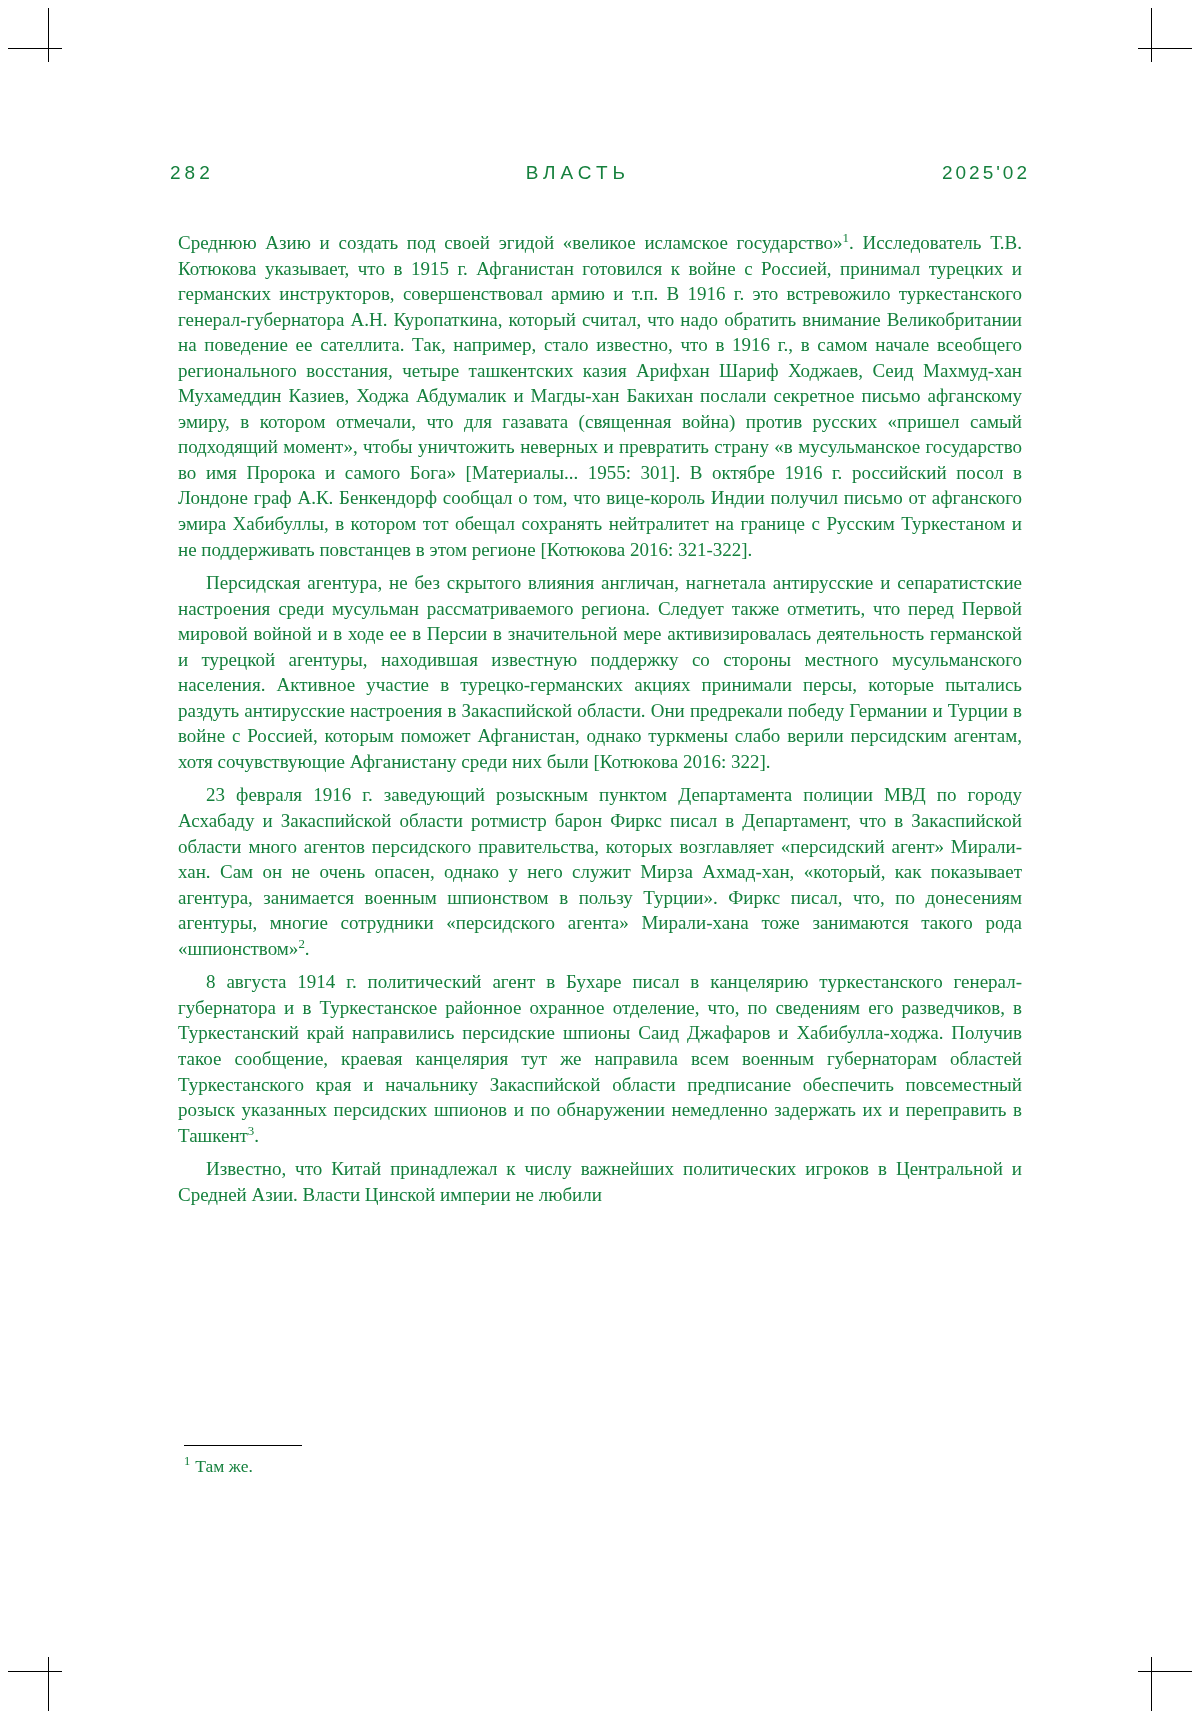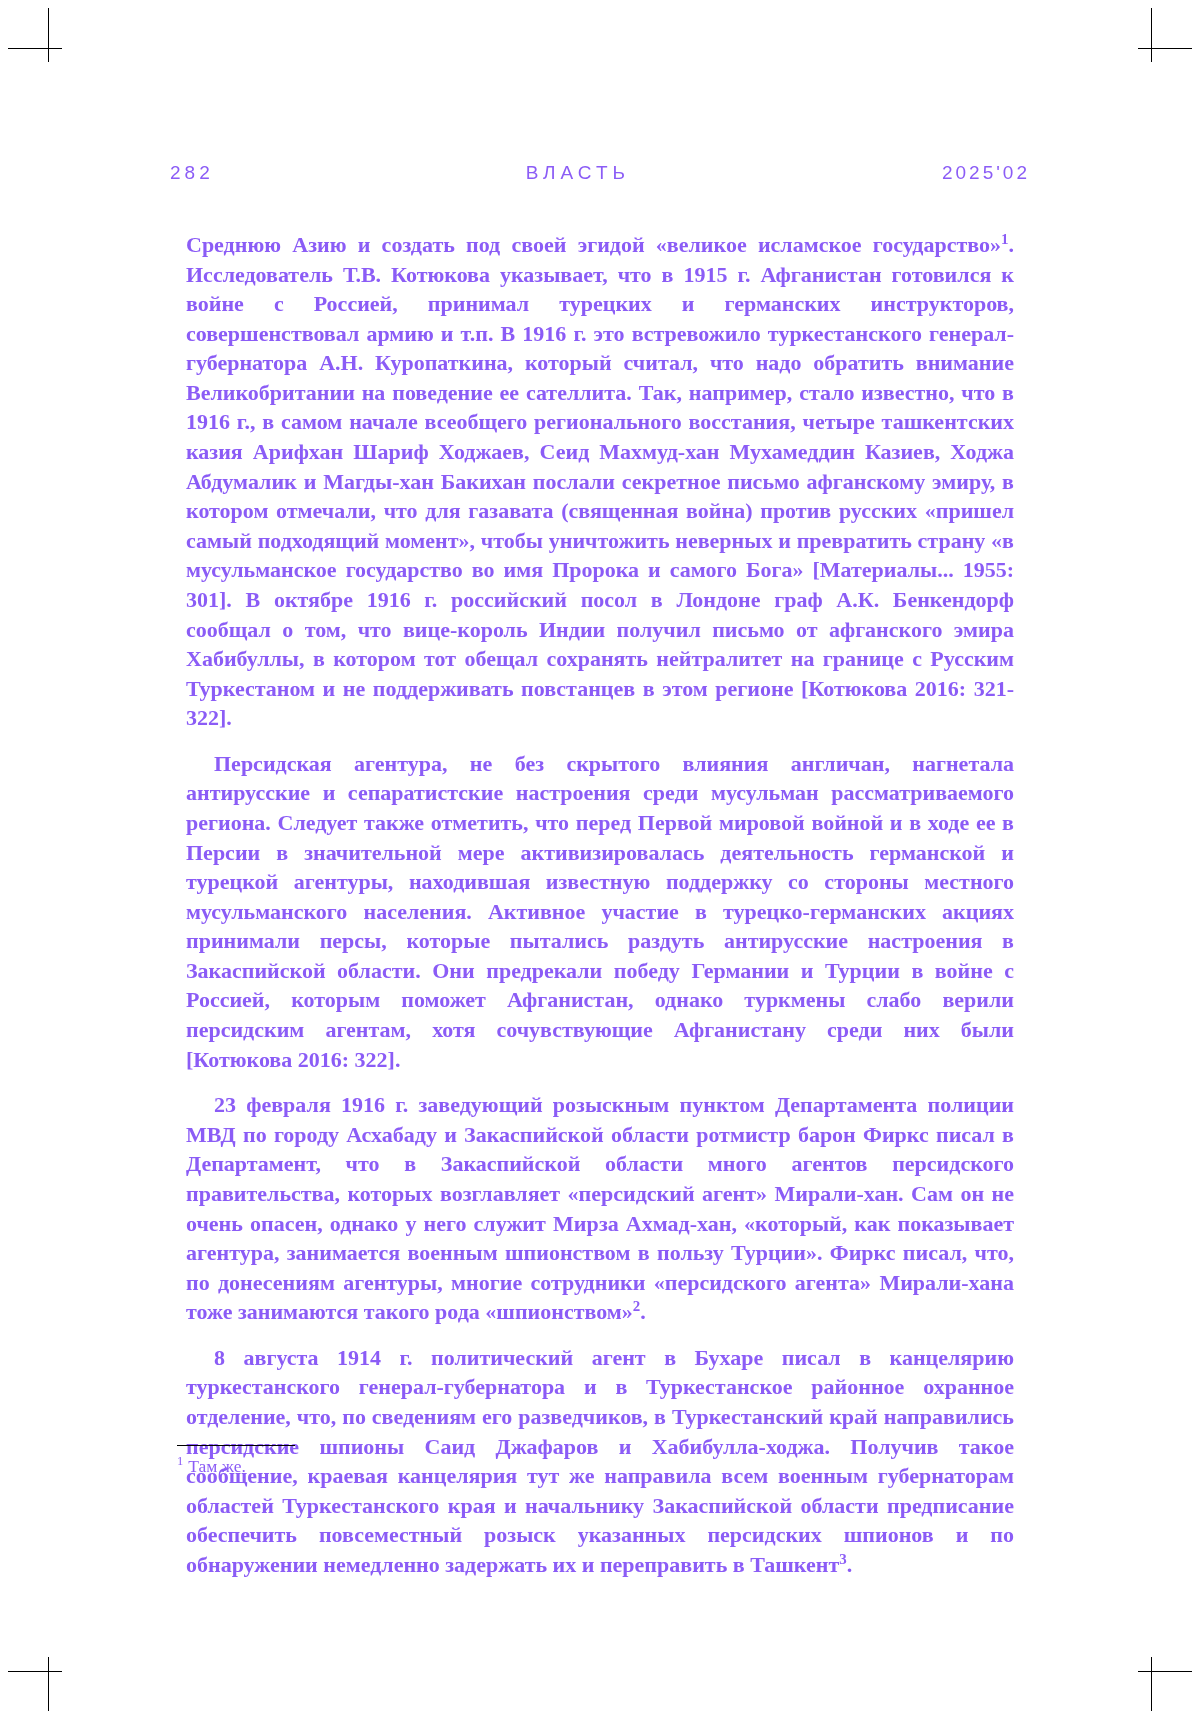--- a/index.html
+++ b/index.html
@@ -6,21 +6,21 @@
     margin: 0;
     padding: 0;
     background: #ffffff;
   }
   .page {
     position: relative;
     width: 1200px;
     height: 1719px;
     background: #ffffff;
     font-family: "Liberation Serif", serif;
-    color: #8b5cf6;
+    color: #15803d;
     overflow: hidden;
   }
 
   
   .crop {
     position: absolute;
     background: #000;
   }
   .crop.v { width: 1px; height: 54px; }
   .crop.h { height: 1px; width: 54px; }
@@ -39,40 +39,39 @@
     font-family: "Liberation Sans", sans-serif;
     font-size: 19px;
     letter-spacing: 3px;
     margin-bottom: 46px;
   }
   .runhead .pageno { letter-spacing: 4px; }
   .runhead .journal { letter-spacing: 5px; margin-top: 32px; }
   .runhead .issue { letter-spacing: 3px; }
 
   .body-text p {
-    margin: 16px;
-    font-size: 22px;
+    margin: 8px;
+    font-size: 19px;
     line-height: 1.345;
     text-align: justify;
     text-indent: 0;
     hyphens: manual;
-    font-weight: bold;
   }
   .body-text p.indent {
     text-indent: 28px;
   }
   sup {
     font-size: 0.68em;
     vertical-align: super;
     line-height: 0;
   }
 
   .footnote-area {
     position: absolute;
-    left: 177px;
+    left: 184px;
     top: 1445px;
     width: 860px;
   }
   .fn-rule {
     width: 118px;
     height: 1px;
     background: #000;
     margin-bottom: 9px;
   }
   .footnote-area p {
@@ -113,20 +112,21 @@
     <div class="body-text">
 
       <p><span>Среднюю Азию и создать под своей эгидой «великое исламское государство»</span><sup>1</sup><span>. Исследователь Т.В. Котюкова указывает, что в 1915 г. Афганистан готовился к войне с Россией, принимал турецких и германских инструкторов, совершенствовал армию и т.п. В 1916 г. это встревожило туркестанского генерал-губернатора А.Н. Куропаткина, который считал, что надо обратить внимание Великобритании на поведение ее сателлита. Так, например, стало известно, что в 1916 г., в самом начале всеобщего регионального восстания, четыре ташкентских казия Арифхан Шариф Ходжаев, Сеид Махмуд-хан Мухамеддин Казиев, Ходжа Абдумалик и Магды-хан Бакихан послали секретное письмо афганскому эмиру, в котором отмечали, что для газавата (священная война) против русских «пришел самый подходящий момент», чтобы уничтожить неверных и превратить страну «в мусульманское государство во имя Пророка и самого Бога» [Материалы... 1955: 301]. В октябре 1916 г. российский посол в Лондоне граф А.К. Бенкендорф сообщал о том, что вице-король Индии получил письмо от афганского эмира Хабибуллы, в котором тот обещал сохранять нейтралитет на границе с Русским Туркестаном и не поддерживать повстанцев в этом регионе [Котюкова 2016: 321-322].</span></p>
 
       <p class="indent"><span>Персидская агентура, не без скрытого влияния англичан, нагнетала антирусские и сепаратистские настроения среди мусульман рассматриваемого региона. Следует также отметить, что перед Первой мировой войной и в ходе ее в Персии в значительной мере активизировалась деятельность германской и турецкой агентуры, находившая известную поддержку со стороны местного мусульманского населения. Активное участие в турецко-германских акциях принимали персы, которые пытались раздуть антирусские настроения в Закаспийской области. Они предрекали победу Германии и Турции в войне с Россией, которым поможет Афганистан, однако туркмены слабо верили персидским агентам, хотя сочувствующие Афганистану среди них были [Котюкова 2016: 322].</span></p>
 
       <p class="indent"><span>23 февраля 1916 г. заведующий розыскным пунктом Департамента полиции МВД по городу Асхабаду и Закаспийской области ротмистр барон Фиркс писал в Департамент, что в Закаспийской области много агентов персидского правительства, которых возглавляет «персидский агент» Мирали-хан. Сам он не очень опасен, однако у него служит Мирза Ахмад-хан, «который, как показывает агентура, занимается военным шпионством в пользу Турции». Фиркс писал, что, по донесениям агентуры, многие сотрудники «персидского агента» Мирали-хана тоже занимаются такого рода «шпионством»</span><sup>2</sup><span>.</span></p>
 
       <p class="indent"><span>8 августа 1914 г. политический агент в Бухаре писал в канцелярию туркестанского генерал-губернатора и в Туркестанское районное охранное отделение, что, по сведениям его разведчиков, в Туркестанский край направились персидские шпионы Саид Джафаров и Хабибулла-ходжа. Получив такое сообщение, краевая канцелярия тут же направила всем военным губернаторам областей Туркестанского края и начальнику Закаспийской области предписание обеспечить повсеместный розыск указанных персидских шпионов и по обнаружении немедленно задержать их и переправить в Ташкент</span><sup>3</sup><span>.</span></p>
 
+      <p class="indent"><span>Известно, что Китай принадлежал к числу важнейших политических игроков в Центральной и Средней Азии. Власти Цинской империи не любили</span></p>
 
     </div>
   </div>
 
   <div class="footnote-area">
     <div class="fn-rule"></div>
     <p><span class="fn-num">1</span><span>Там же.</span></p>
   </div>
 
 </div>

